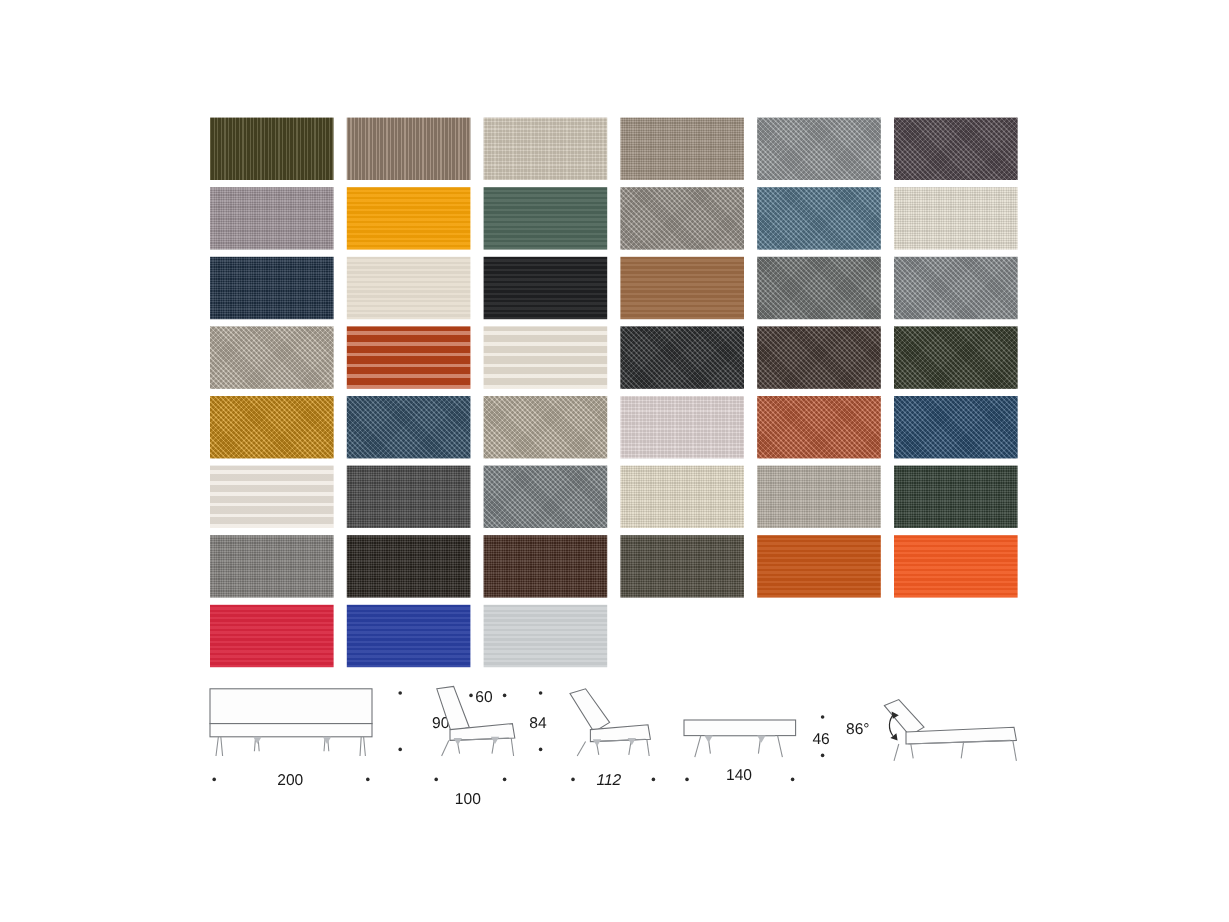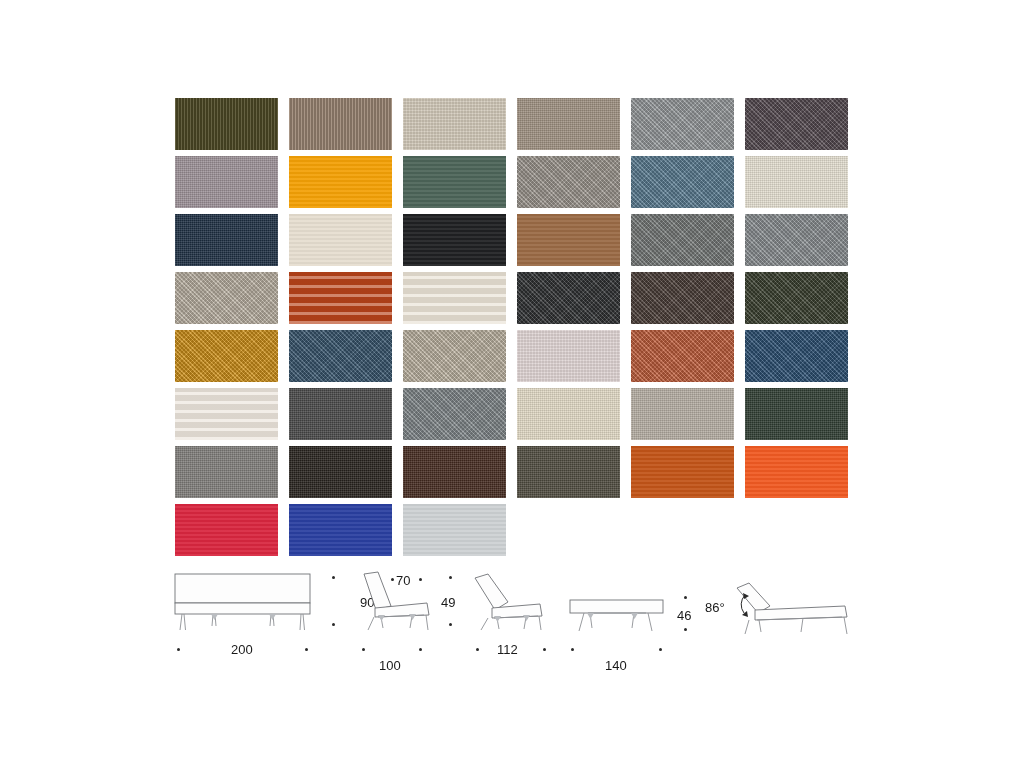--- a/index.html
+++ b/index.html
@@ -214,29 +214,29 @@
         <path d="M22 47 L68 45"></path>
       </g>
       <g fill="#b9bcc0">
         <polygon points="22,45 29,45 25.5,51"></polygon>
         <polygon points="53,44 60,44 56.5,50"></polygon>
       </g>
     </svg>
   </div>
   <div class="dot" style="left:391px; top:16px;"></div>
   <div class="dot" style="left:419px; top:16px;"></div>
-  <div class="dim-label" style="left:396px; top:11px;">70</div>
+  <div class="dim-label" style="left:396px; top:11px;">60</div>
 
   <div class="dot" style="left:362px; top:86px;"></div>
   <div class="dot" style="left:419px; top:86px;"></div>
   <div class="dim-label" style="left:379px; top:96px;">100</div>
 
   <div class="dot" style="left:449px; top:14px;"></div>
   <div class="dot" style="left:449px; top:61px;"></div>
-  <div class="dim-label" style="left:441px; top:33px;">49</div>
+  <div class="dim-label" style="left:441px; top:33px;">84</div>
 
   <div class="dim-fig" style="left:468px; top:10px;">
     <svg width="82" height="60" viewBox="0 0 82 60">
       <g fill="#fdfdfd" stroke="#6f7276" stroke-width="0.9">
         <polygon points="7,6 20,2 40,30 27,38"></polygon>
         <polygon points="24,36 72,32 74,44 24,46"></polygon>
       </g>
       <g stroke="#8d9094" stroke-width="0.9" fill="none">
         <path d="M20 46 L13 58"></path>
         <path d="M29 46 L31 57"></path>
@@ -245,21 +245,21 @@
         <path d="M26 46 L70 44"></path>
       </g>
       <g fill="#b9bcc0">
         <polygon points="26,44 33,44 29.5,50"></polygon>
         <polygon points="55,43 62,43 58.5,49"></polygon>
       </g>
     </svg>
   </div>
   <div class="dot" style="left:476px; top:86px;"></div>
   <div class="dot" style="left:543px; top:86px;"></div>
-  <div class="dim-label" style="left:497px; top:80px;">112</div>
+  <div class="dim-label" style="left:497px; top:80px;font-style:italic;">112</div>
 
   <div class="dim-fig" style="left:568px; top:36px;">
     <svg width="98" height="36" viewBox="0 0 98 36">
       <g fill="#fdfdfd" stroke="#6f7276" stroke-width="0.9">
         <rect x="2" y="2" width="93" height="13"></rect>
       </g>
       <g stroke="#8d9094" stroke-width="0.9" fill="none">
         <path d="M16 15 L11 33"></path>
         <path d="M22 15 L24 30"></path>
         <path d="M66 15 L64 30"></path>
@@ -267,21 +267,21 @@
         <path d="M20 15 L78 15"></path>
       </g>
       <g fill="#b9bcc0">
         <polygon points="19,15 26,15 22.5,21"></polygon>
         <polygon points="63,15 70,15 66.5,21"></polygon>
       </g>
     </svg>
   </div>
   <div class="dot" style="left:571px; top:86px;"></div>
   <div class="dot" style="left:659px; top:86px;"></div>
-  <div class="dim-label" style="left:605px; top:96px;">140</div>
+  <div class="dim-label" style="left:605px; top:76px;">140</div>
 
   <div class="dot" style="left:684px; top:34px;"></div>
   <div class="dot" style="left:684px; top:66px;"></div>
   <div class="dim-label" style="left:677px; top:46px;text-align:right;">46</div>
 
   <div class="dim-label" style="left:705px; top:38px;">86°</div>
   <div class="dim-fig" style="left:727px; top:20px;">
     <svg width="125" height="55" viewBox="0 0 125 55">
       <g fill="#fdfdfd" stroke="#6f7276" stroke-width="0.9">
         <polygon points="10,6 22,1 43,24 31,31"></polygon>

